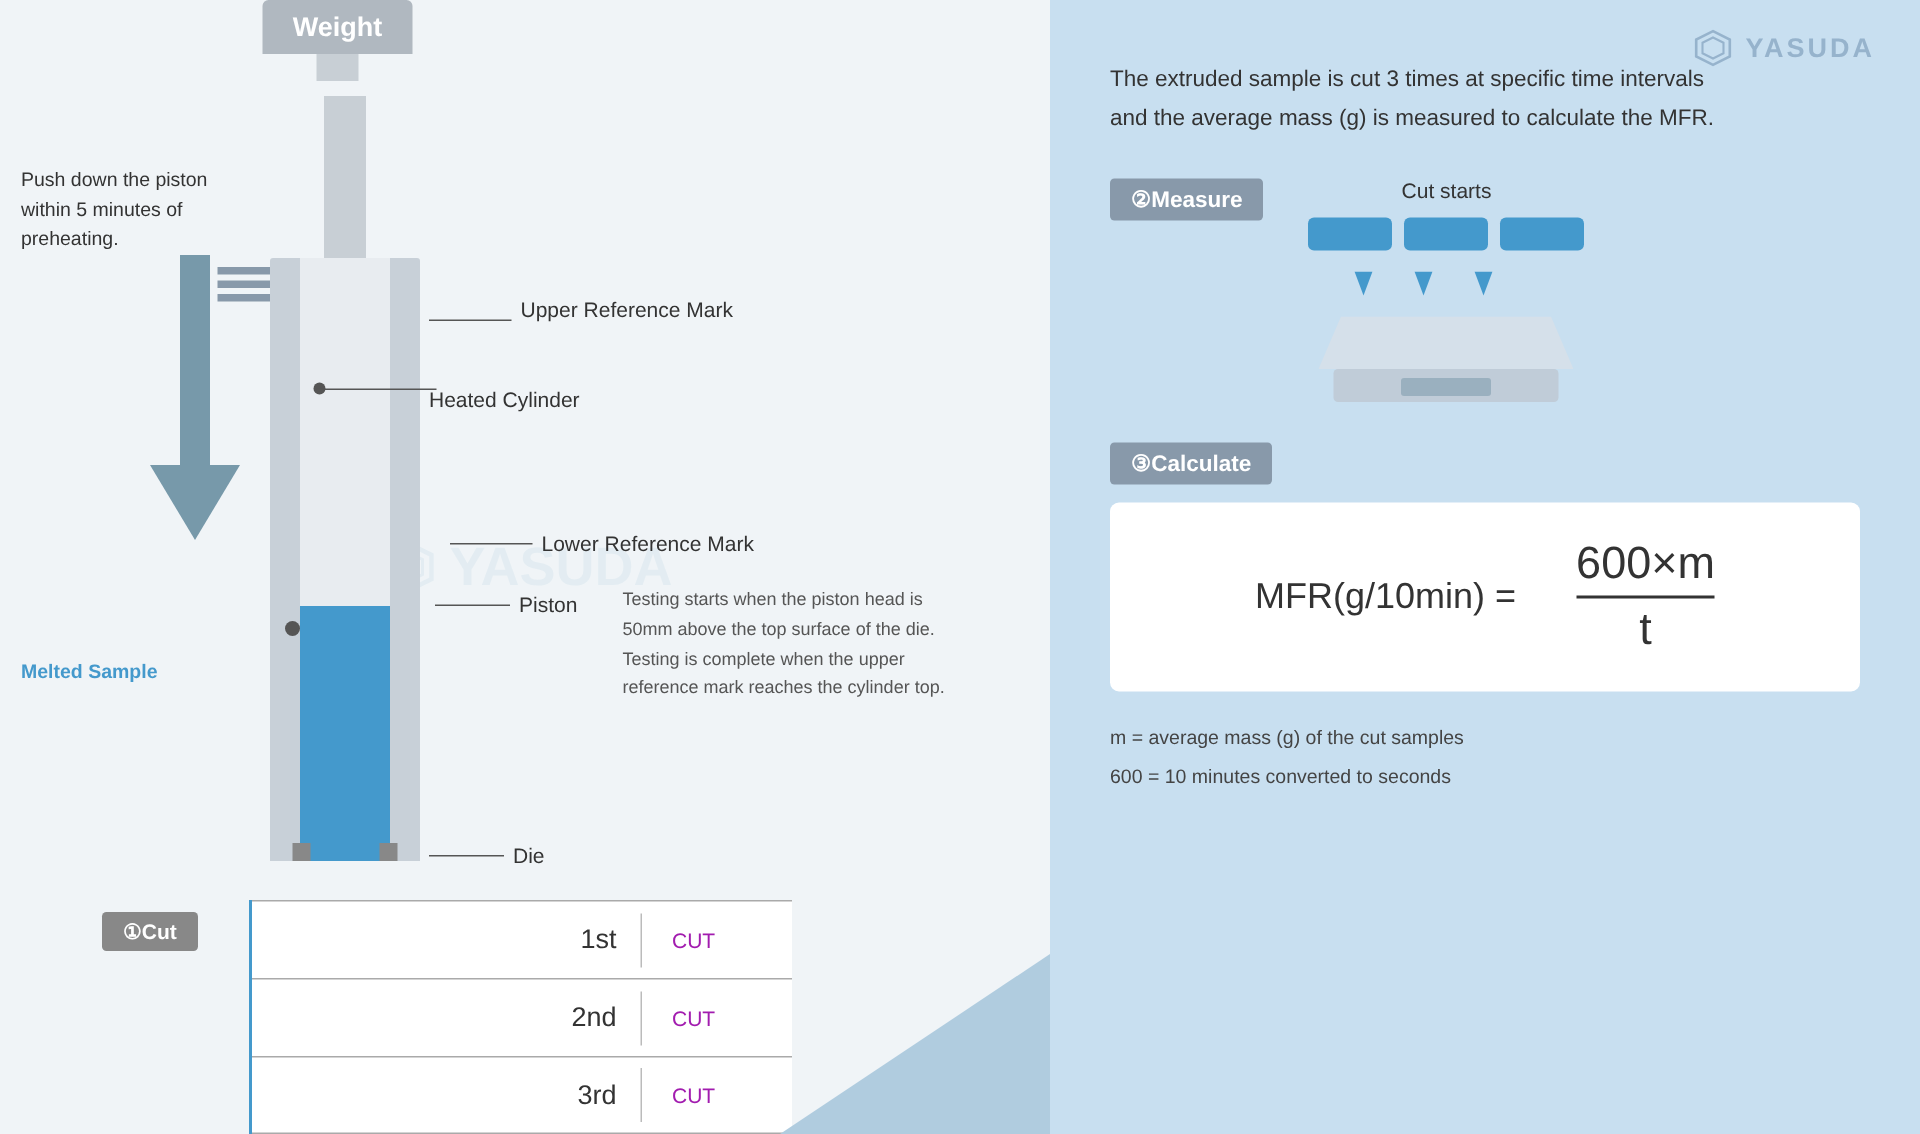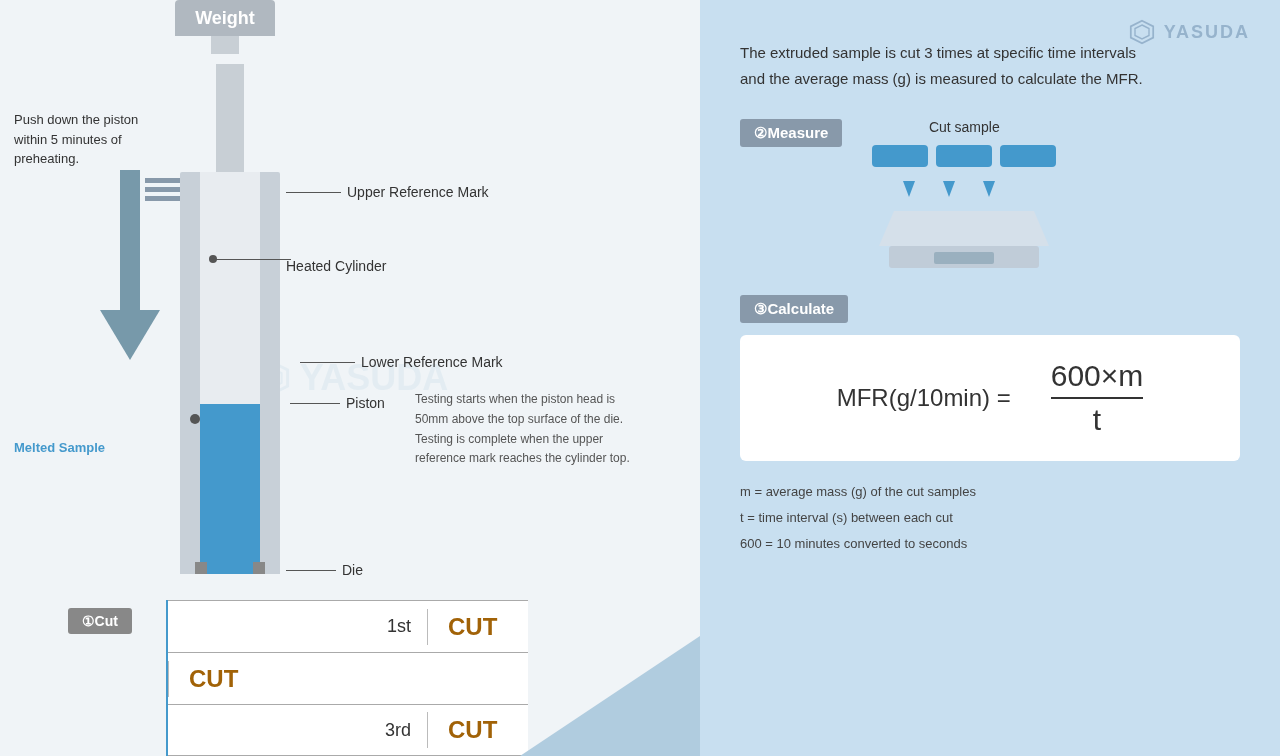--- a/index.html
+++ b/index.html
@@ -129,23 +129,23 @@
       flex: 1;
       text-align: right;
       padding-right: 16px;
     }
     .cut-divider {
       width: 1px;
       height: 36px;
       background: #bbb;
     }
     .cut-text {
-      font-size: 24px;
-      font-weight: bold;
-      color: #a16207;
+      font-size: 14px;
+      font-weight: normal;
+      color: #a21caf;
       padding-left: 20px;
       width: 100px;
     }
 
     
     .yasuda-logo {
       position: absolute;
       top: 18px;
       right: 30px;
       display: flex;
@@ -345,21 +345,21 @@
     <rect x="15" y="498" width="12" height="12" fill="#888"></rect>
     <rect x="73" y="498" width="12" height="12" fill="#888"></rect>
 
     <line x1="20" y1="520" x2="20" y2="545" stroke="#666" stroke-width="1.5"></line>
     <line x1="80" y1="520" x2="80" y2="545" stroke="#666" stroke-width="1.5"></line>
     <line x1="20" y1="545" x2="80" y2="545" stroke="#666" stroke-width="1.5"></line>
 
     <rect x="44" y="520" width="12" height="30" fill="#4499cc"></rect>
   </svg>
 
-  <div style="position:absolute;top:184px;left:286px;display:flex;align-items:center;gap:6px;">
+  <div style="position:absolute;top:198px;left:286px;display:flex;align-items:flex-end;gap:6px;">
     <div style="width:55px;height:1px;background:#555;"></div>
     <span class="label-text">Upper Reference Mark</span>
   </div>
 
   <div style="position:absolute;top:258px;left:286px;display:flex;align-items:center;gap:6px;">
     <div style="width:8px;height:8px;background:#555;border-radius:50%;position:absolute;left:-77px;top:-3px;"></div>
     <div style="width:80px;height:1px;background:#555;position:absolute;left:-75px;top:1px;"></div>
     <span class="label-text">Heated Cylinder</span>
   </div>
 
@@ -390,20 +390,21 @@
 
     <div style="position:absolute;bottom:0;left:166px;width:6px;height:156px;background:#4499cc;"></div>
 
     <div class="cut-rows">
       <div class="cut-row">
         <div class="cut-number">1st</div>
         <div class="cut-divider"></div>
         <div class="cut-text">CUT</div>
       </div>
       <div class="cut-row">
+        <div class="cut-number">2nd</div>
         <div class="cut-divider"></div>
         <div class="cut-text">CUT</div>
       </div>
       <div class="cut-row">
         <div class="cut-number">3rd</div>
         <div class="cut-divider"></div>
         <div class="cut-text">CUT</div>
       </div>
     </div>
   </div>
@@ -421,21 +422,21 @@
     <span class="yasuda-logo-text">YASUDA</span>
   </div>
 
   <p class="intro-text">The extruded sample is cut 3 times at specific time intervals and the average mass (g) is measured to calculate the MFR.</p>
 
   <div class="measure-section">
     <div class="step-badge">
       <span>②Measure</span>
     </div>
     <div class="cut-samples-area">
-      <span class="cut-samples-label">Cut sample</span>
+      <span class="cut-samples-label">Cut starts</span>
       <div class="cut-sample-chips">
         <div class="chip"></div>
         <div class="chip"></div>
         <div class="chip"></div>
       </div>
 
       <div style="position:relative;width:170px;height:90px;">
 
         <svg style="position:absolute;top:0;left:0;width:170px;height:40px;">
           <polygon points="24,0 36,0 30,16" fill="#4499cc"></polygon>
@@ -465,17 +466,16 @@
         <div class="formula-fraction">
           <span class="formula-numerator">600×m</span>
           <span class="formula-denominator">t</span>
         </div>
       </div>
     </div>
 
     
     <div class="legend-text">
       <div>m    = average mass (g) of the cut samples</div>
-      <div>t      = time interval (s) between each cut</div>
       <div>600  = 10 minutes converted to seconds</div>
     </div>
   </div>
 </div>
 
 </body></html>

